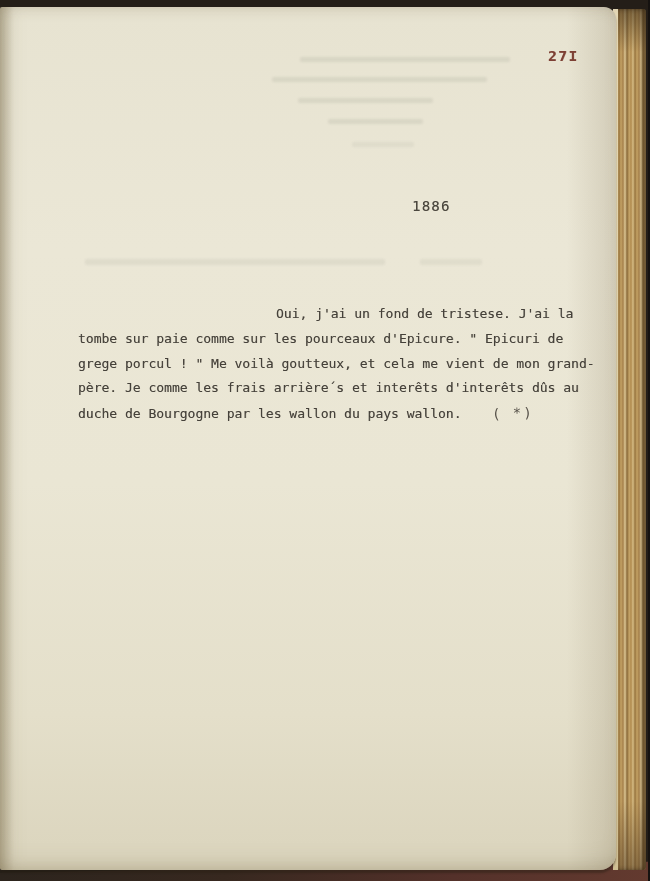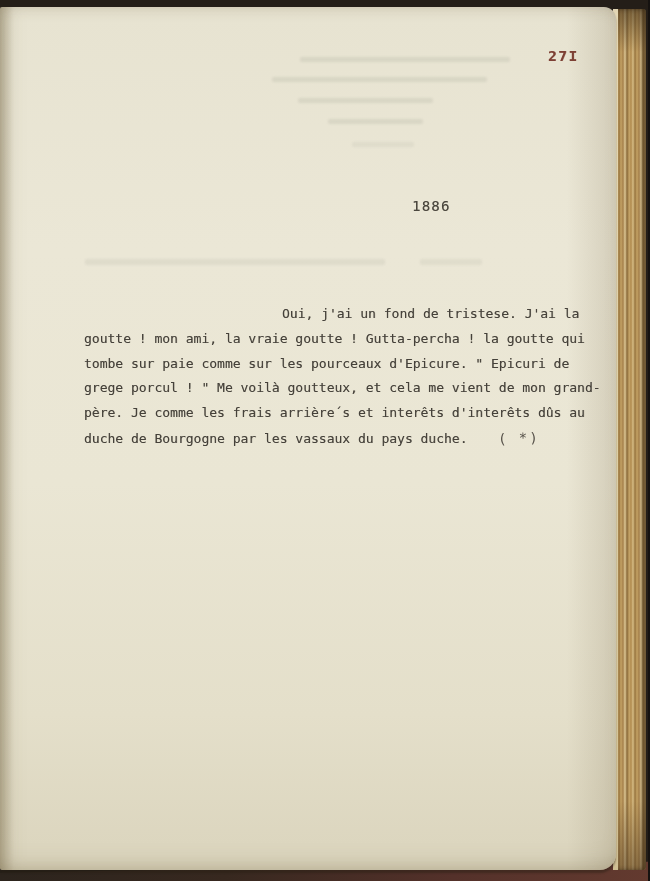--- a/index.html
+++ b/index.html
@@ -54,21 +54,21 @@
     font-size:14.5px;font-weight:700;letter-spacing:1.5px;
     color:#7d4034;text-shadow:.4px .4px .6px rgba(125,64,52,.55);
   }
   .year-heading{
     position:absolute;left:412px;top:198px;
     font-size:14px;letter-spacing:1.2px;color:#4b473e;
     text-shadow:.3px .3px .4px rgba(70,65,55,.5);
     text-align:center;
   }
   .paragraph{
-    position:absolute;left:84px;top:302px;width:520px;
+    position:absolute;left:78px;top:302px;width:520px;
     font-size:13px;line-height:24.8px;color:#45413a;
     text-shadow:.3px .3px .3px rgba(70,65,55,.42);
   }
   .pline{white-space:pre;}
   .pline.indent{padding-left:198px;}
   .footnote-mark{
     display:inline-block;margin-left:30px;
     color:#57524a;font-size:14px;letter-spacing:2px;
     transform:rotate(-2deg);text-shadow:none;
   }
@@ -94,20 +94,19 @@
     <div class="ghost" style="left:85px;top:252px;width:300px;height:6px;opacity:.8"></div>
     <div class="ghost" style="left:420px;top:252px;width:62px;height:6px;opacity:.7"></div>
   </div>
 
   <div class="page-number">27I</div>
 
   <div class="year-heading">1886</div>
 
   <div class="paragraph">
     <div class="pline indent">Oui, j'ai un fond de tristese. J'ai la</div>
-    <div class="pline">goutte ! mon ami, la vraie goutte ! Gutta-percha ! la goutte qui</div>
     <div class="pline">tombe sur paie comme sur les pourceaux d'Epicure. " Epicuri de</div>
     <div class="pline">grege porcul ! " Me voilà goutteux, et cela me vient de mon grand-</div>
     <div class="pline">père. Je comme les frais arrière´s et interêts d'interêts dûs au</div>
-    <div class="pline"><span>duche de Bourgogne par les vassaux du pays duche.</span><span class="footnote-mark">( *)</span></div>
+    <div class="pline"><span>duche de Bourgogne par les wallon du pays wallon.</span><span class="footnote-mark">( *)</span></div>
   </div>
 
 </div>
 
 </body></html>

